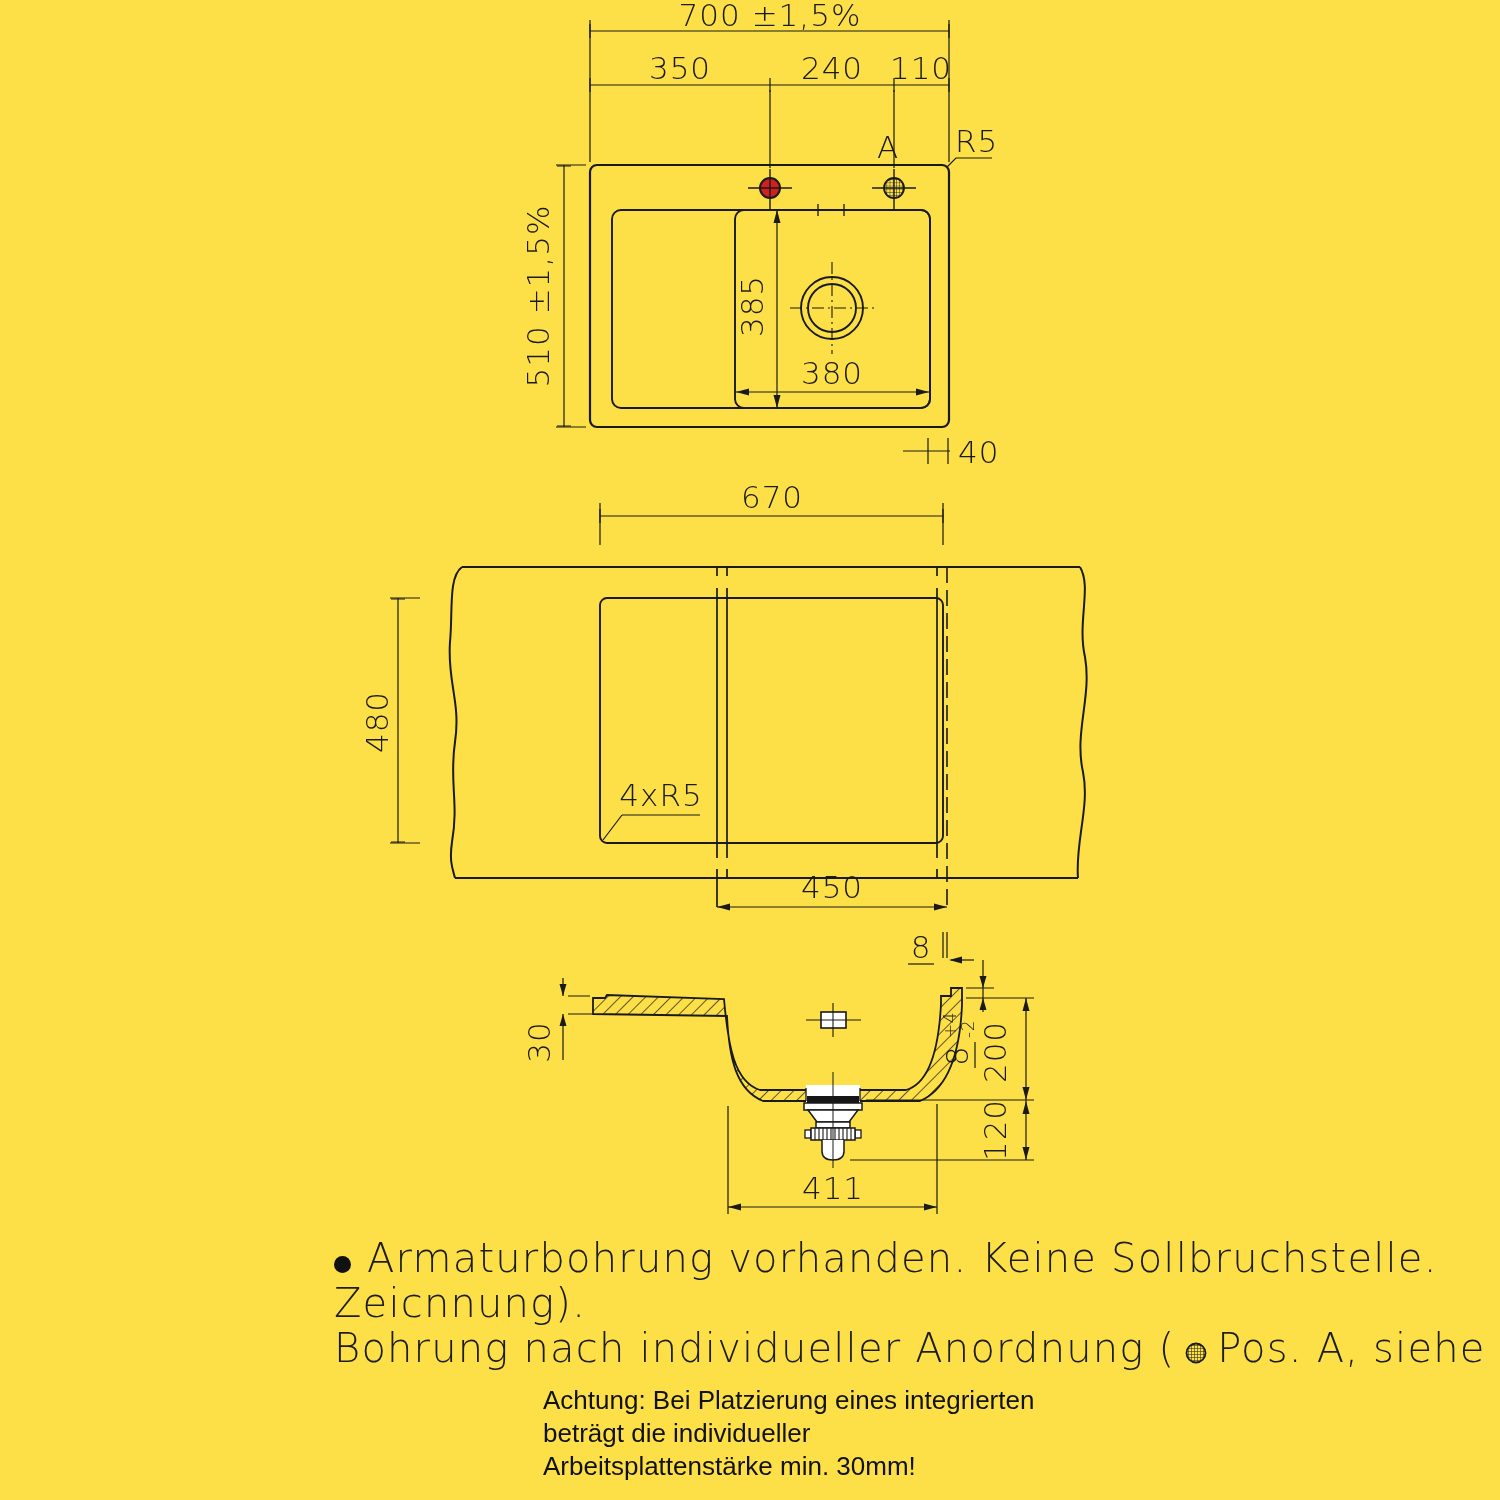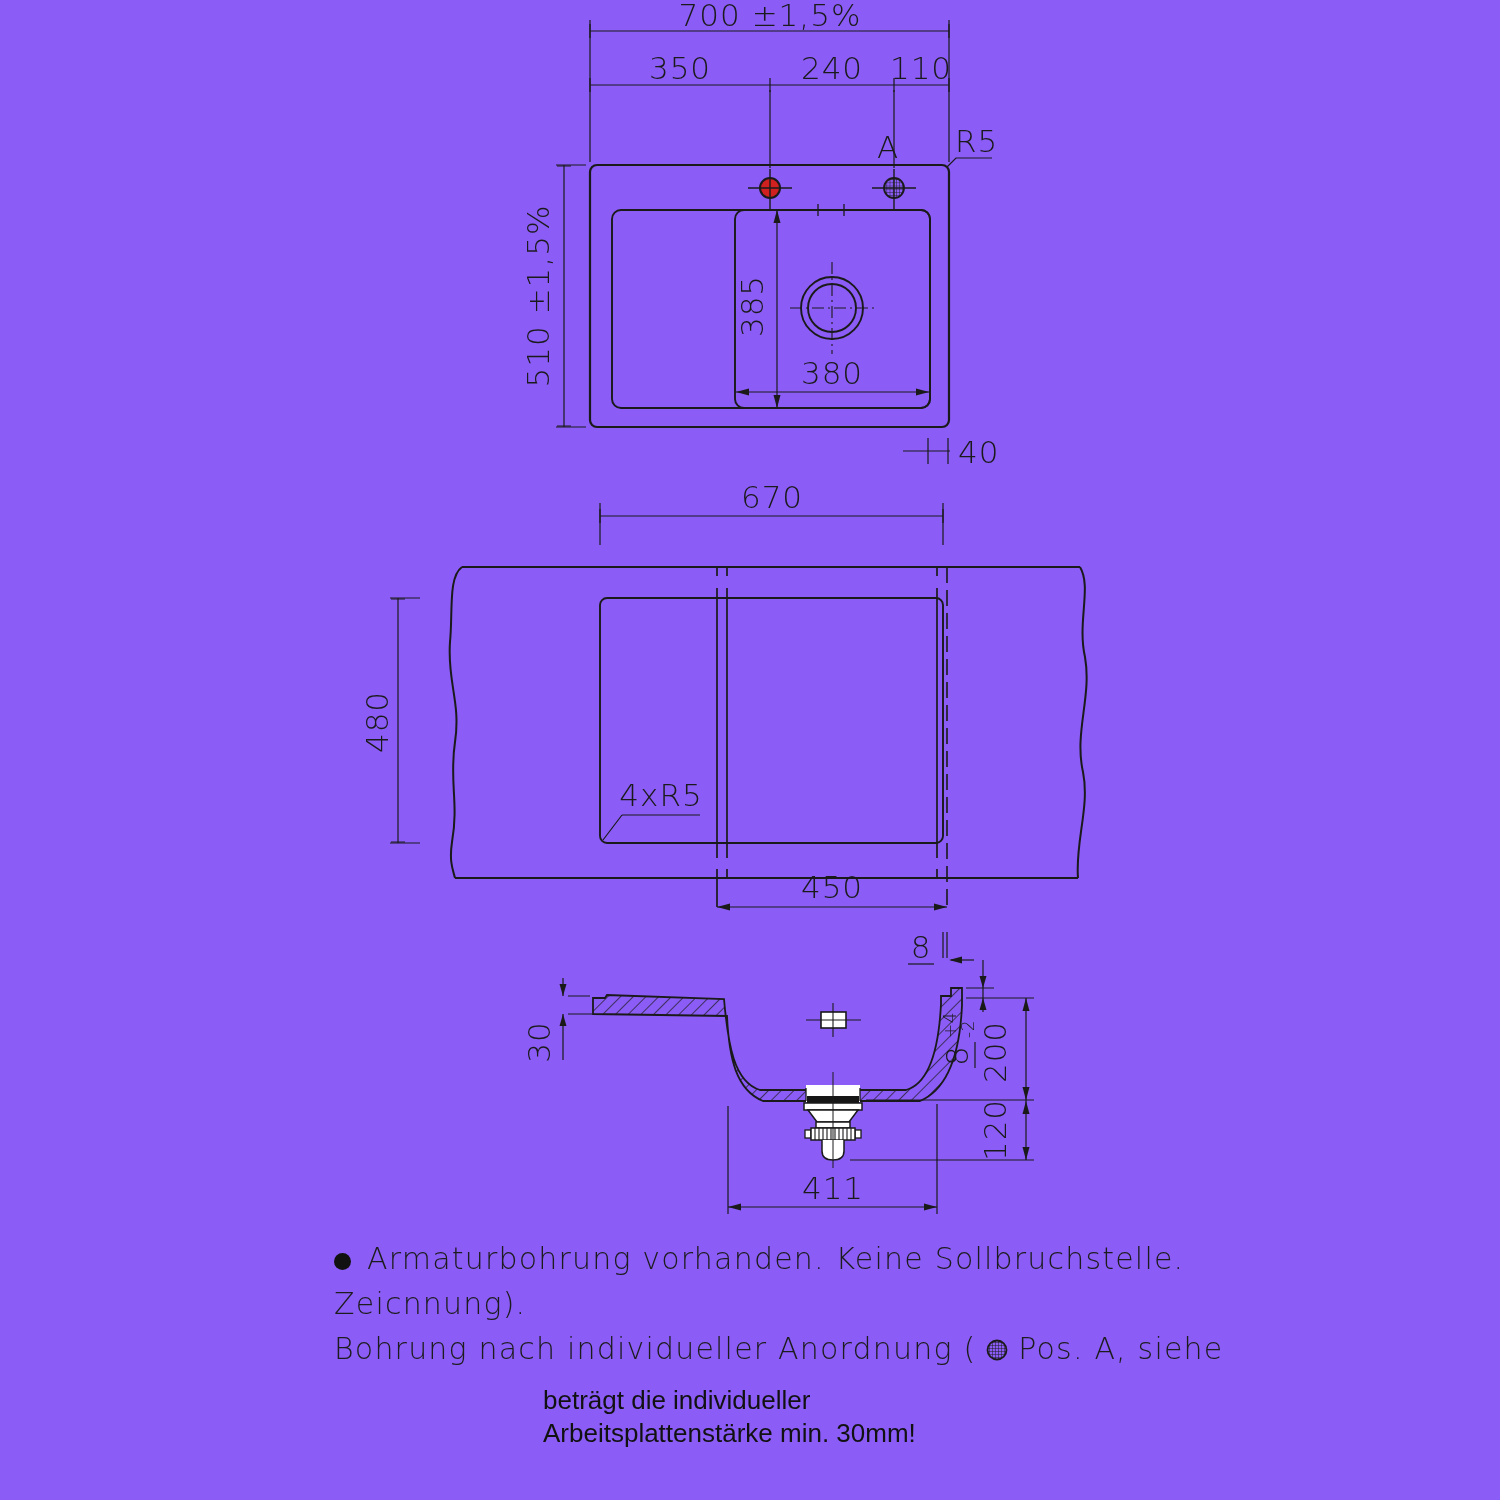--- a/index.html
+++ b/index.html
@@ -1,23 +1,23 @@
 <!DOCTYPE html>
 <html><head>
 <meta charset="utf-8">
 <style>
   html,body{margin:0;padding:0;background:#fff;}
-  .canvas{position:relative;width:1500px;height:1500px;background:#8b5cf6;overflow:hidden;
+  .canvas{position:relative;width:1500px;height:1500px;background:#fde047;overflow:hidden;
           font-family:"DejaVu Sans",sans-serif;}
   .canvas svg.main{position:absolute;left:0;top:0;}
   svg text{fill:#1a1a1a;font-family:"DejaVu Sans",sans-serif;}
   .dimtxt{font-size:31px;letter-spacing:1px;font-weight:300;}
   .dimtxt-sm{font-size:17px;letter-spacing:0.5px;font-weight:300;}
   .note{position:absolute;color:#1c1c1c;}
-  .note-tech{left:334px;top:1236px;width:920px;font-size:30px;line-height:45px;
+  .note-tech{left:334px;top:1236px;width:920px;font-size:40px;line-height:45px;
              letter-spacing:1.2px;font-weight:300;}
   .note-tech .nline{white-space:nowrap;}
   .bullet-dot{display:inline-block;width:17px;height:17px;border-radius:50%;
               background:#111;margin-right:16px;vertical-align:-1px;}
   .hatch-icon-wrap{display:inline-block;margin:0 10px;vertical-align:-2px;}
   .note-warning{left:543px;top:1384px;width:560px;font-family:"Liberation Sans",sans-serif;
                 font-size:26px;line-height:33px;color:#111;}
 </style>
 </head>
 <body>
@@ -245,17 +245,18 @@
             <defs>
               <pattern id="grid2" patternUnits="userSpaceOnUse" width="3" height="3">
                 <path d="M0,0 H3 M0,0 V3" stroke="#1a1a1a" stroke-width="1" fill="none"></path>
               </pattern>
             </defs>
             <circle cx="11" cy="11" r="9.5" fill="url(#grid2)" stroke="#1a1a1a" stroke-width="1.8"></circle>
           </svg></span><span>Pos. A, siehe</span></div>
 </div>
 
 <div class="note note-warning">
+  <div>Achtung: Bei Platzierung eines integrierten</div>
   <div>beträgt die individueller</div>
   <div>Arbeitsplattenstärke min. 30mm!</div>
 </div>
 
 </div>
 
 </body></html>

